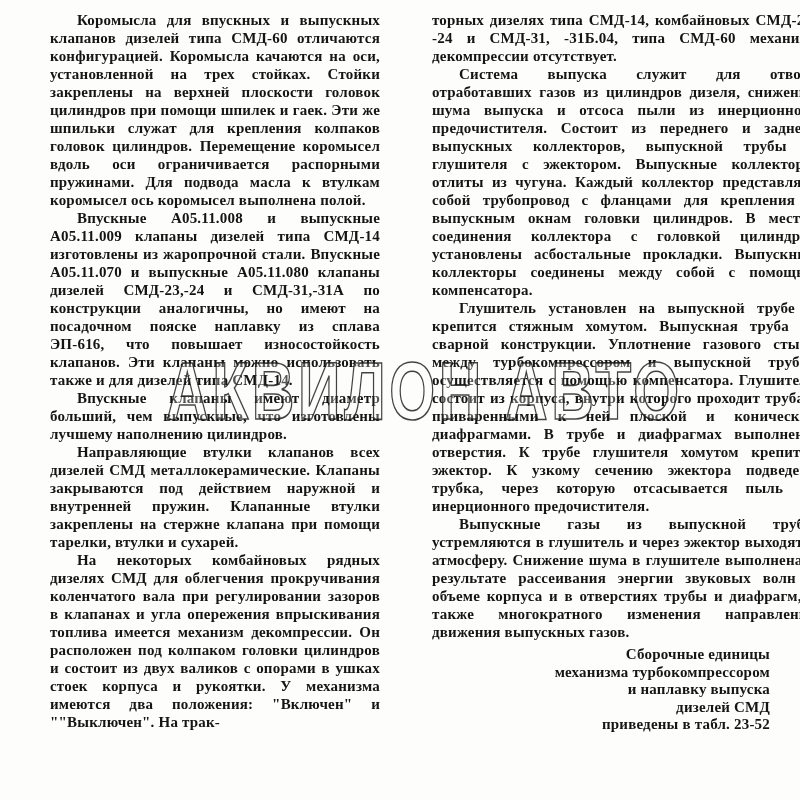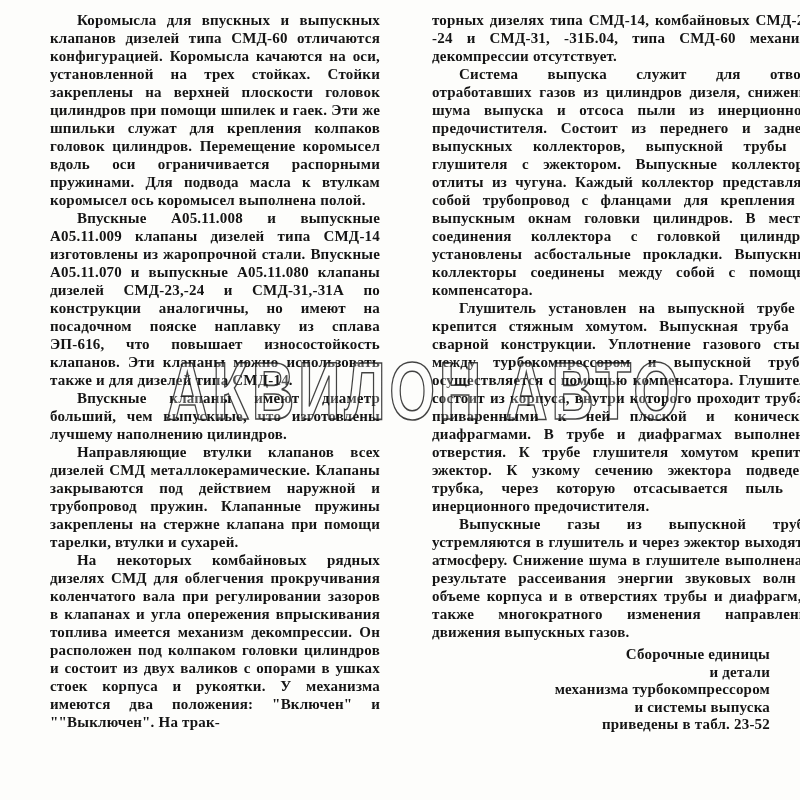--- a/index.html
+++ b/index.html
@@ -58,35 +58,35 @@
 </style>
 </head>
 <body>
 
 <div class="page">
 
   <div class="col col-left">
       <p class="para indent">Коромысла для впускных и выпускных клапанов дизелей типа СМД-60 отличаются конфигурацией. Коромысла качаются на оси, установленной на трех стойках. Стойки закреплены на верхней плоскости головок цилиндров при помощи шпилек и гаек. Эти же шпильки служат для крепления колпаков головок цилиндров. Перемещение коромысел вдоль оси ограничивается распорными пружинами. Для подвода масла к втулкам коромысел ось коромысел выполнена полой.</p>
       <p class="para indent">Впускные А05.11.008 и выпускные А05.11.009 клапаны дизелей типа СМД-14 изготовлены из жаропрочной стали. Впускные А05.11.070 и выпускные А05.11.080 клапаны дизелей СМД-23,-24 и СМД-31,-31А по конструкции аналогичны, но имеют на посадочном пояске наплавку из сплава ЭП-616, что повышает износостойкость клапанов. Эти клапаны можно использовать также и для дизелей типа СМД-14.</p>
       <p class="para indent">Впускные клапаны имеют диаметр больший, чем выпускные, что изготовлены лучшему наполнению цилиндров.</p>
-      <p class="para indent">Направляющие втулки клапанов всех дизелей СМД металлокерамические. Клапаны закрываются под действием наружной и трубопровод пружин. Клапанные пружины закреплены на стержне клапана при помощи тарелки, втулки и сухарей.</p>
+      <p class="para indent">Направляющие втулки клапанов всех дизелей СМД металлокерамические. Клапаны закрываются под действием наружной и внутренней пружин. Клапанные втулки закреплены на стержне клапана при помощи тарелки, втулки и сухарей.</p>
       <p class="para indent">На некоторых комбайновых рядных дизелях СМД для облегчения прокручивания коленчатого вала при регулировании зазоров в клапанах и угла опережения впрыскивания топлива имеется механизм декомпрессии. Он расположен под колпаком головки цилиндров и состоит из двух валиков с опорами в ушках стоек корпуса и рукоятки. У механизма имеются два положения: "Включен" и ""Выключен". На трак-</p>
     </div>
 
   <div class="col col-right">
     <div>
         <p class="para">торных дизелях типа СМД-14, комбайновых СМД-23, -24 и СМД-31, -31Б.04, типа СМД-60 механизм декомпрессии отсутствует.</p>
         <p class="para indent">Система выпуска служит для отвода отработавших газов из цилиндров дизеля, снижения шума выпуска и отсоса пыли из инерционного предочистителя. Состоит из переднего и заднего выпускных коллекторов, выпускной трубы и глушителя с эжектором. Выпускные коллекторы отлиты из чугуна. Каждый коллектор представляет собой трубопровод с фланцами для крепления к выпускным окнам головки цилиндров. В местах соединения коллектора с головкой цилиндров установлены асбостальные прокладки. Выпускные коллекторы соединены между собой с помощью компенсатора.</p>
         <p class="para indent">Глушитель установлен на выпускной трубе и крепится стяжным хомутом. Выпускная труба — сварной конструкции. Уплотнение газового стыка между турбокомпрессором и выпускной трубой осуществляется с помощью компенсатора. Глушитель состоит из корпуса, внутри которого проходит труба с приваренными к ней плоской и конической диафрагмами. В трубе и диафрагмах выполнены отверстия. К трубе глушителя хомутом крепится эжектор. К узкому сечению эжектора подведена трубка, через которую отсасывается пыль из инерционного предочистителя.</p>
         <p class="para indent">Выпускные газы из выпускной трубы устремляются в глушитель и через эжектор выходят в атмосферу. Снижение шума в глушителе выполнена в результате рассеивания энергии звуковых волн в объеме корпуса и в отверстиях трубы и диафрагм, а также многократного изменения направления движения выпускных газов.</p>
       </div>
     <div class="signature">
         <div>Сборочные единицы</div>
-        <div>и детали</div>
         <div>механизма турбокомпрессором</div>
-        <div>и системы выпуска</div>
+        <div>и наплавку выпуска</div>
+        <div>дизелей СМД</div>
         <div>приведены в табл. 23-52</div>
       </div>
   </div>
 
   <div class="watermark">АКВИЛОН АВТО</div>
 
 </div>
 
 </body></html>

